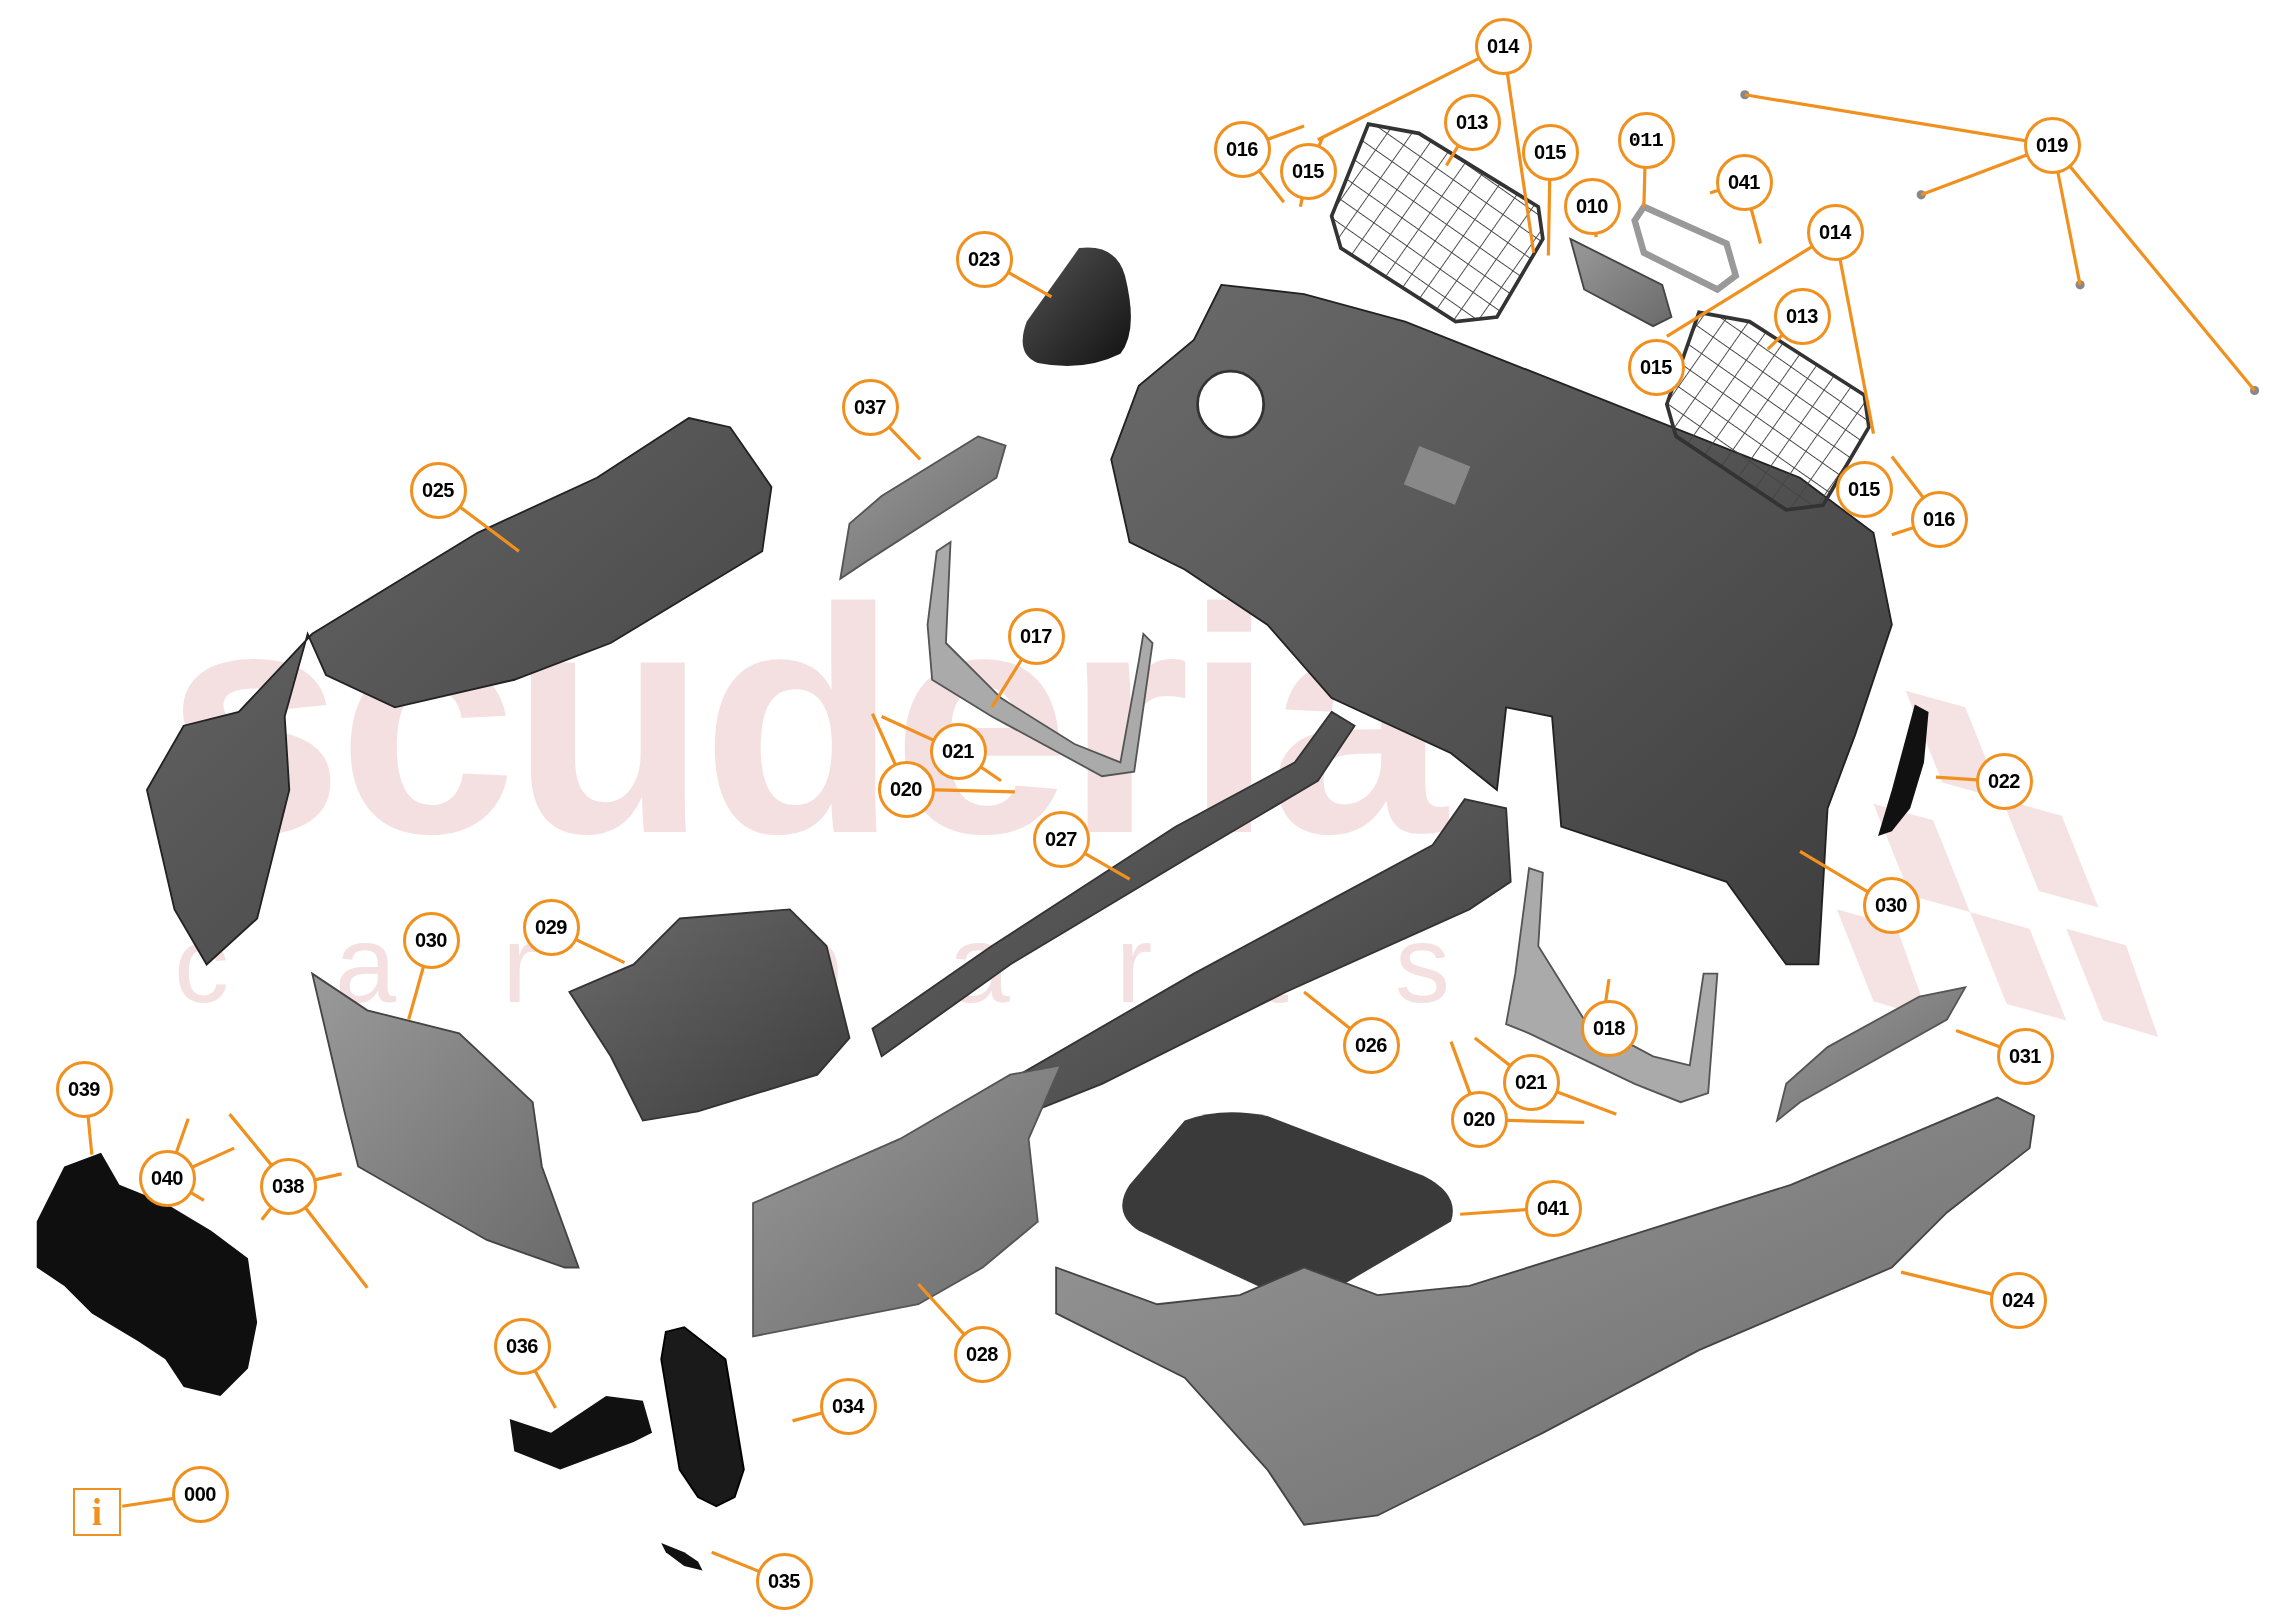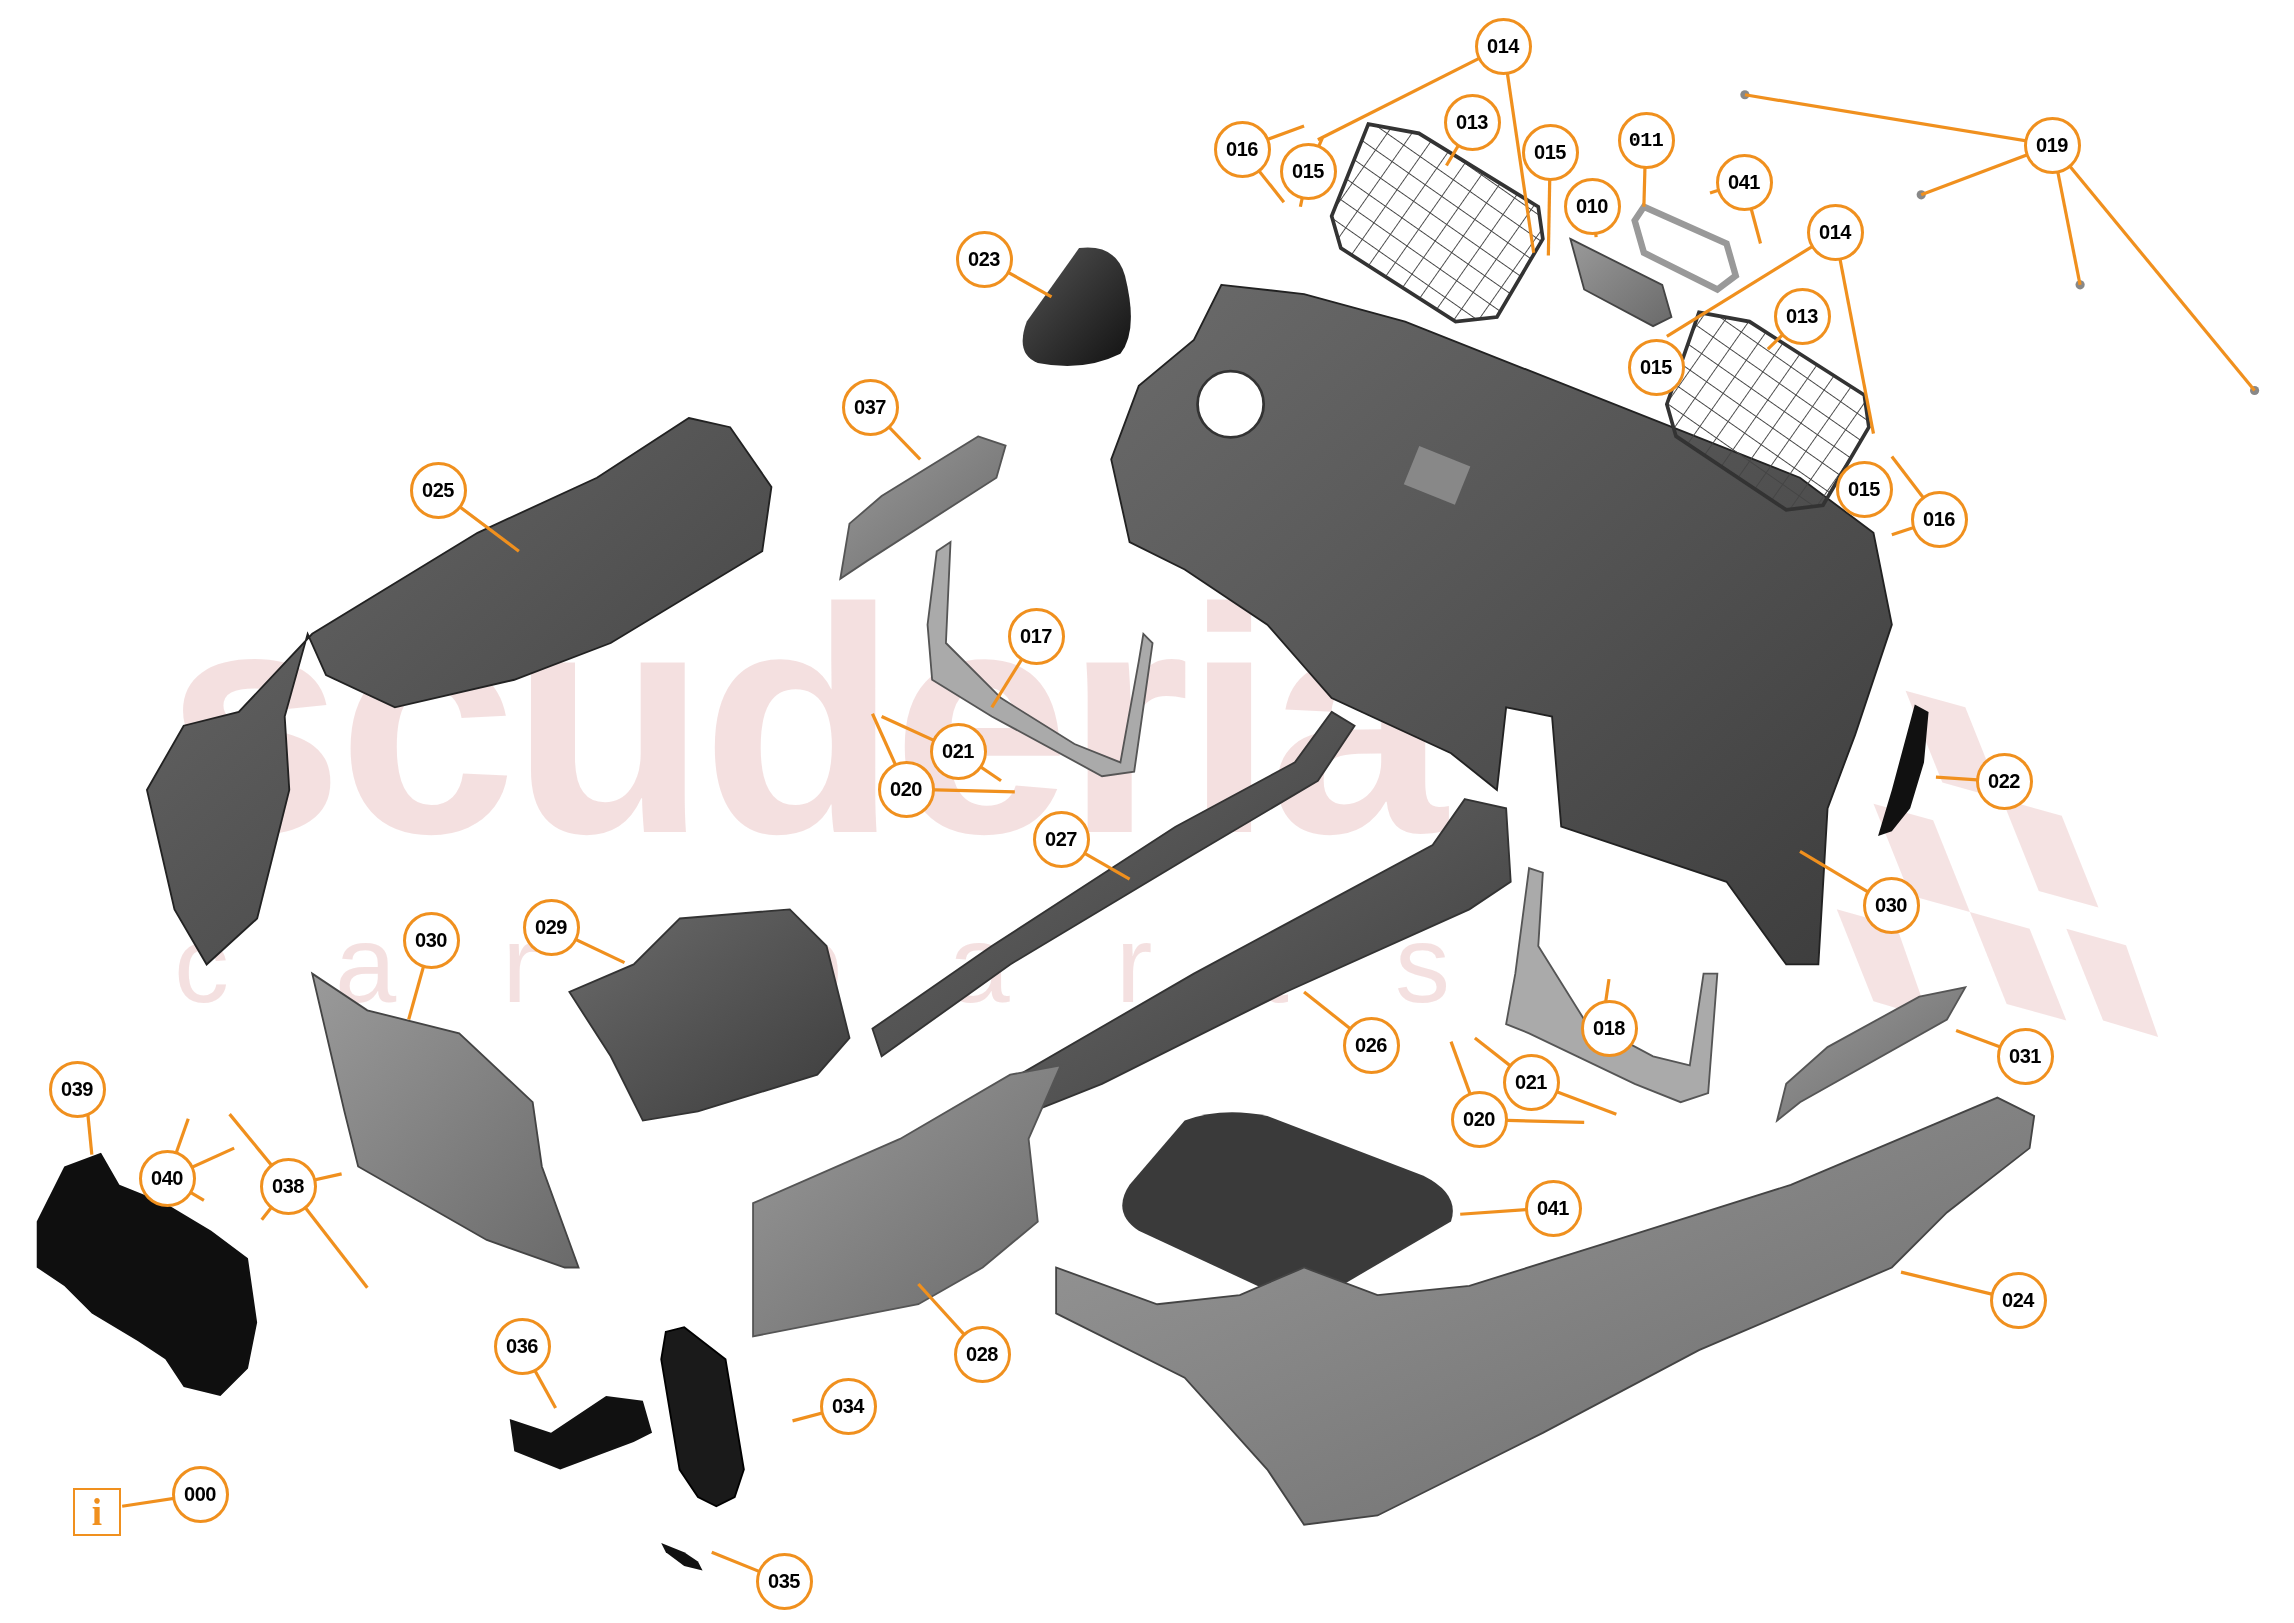--- a/index.html
+++ b/index.html
@@ -202,21 +202,21 @@
       <div class="callout" style="left: 2004px; top: 781px;">022</div>
       <div class="callout" style="left: 1891px; top: 905px;">030</div>
       <div class="callout" style="left: 1061px; top: 839px;">027</div>
       <div class="callout" style="left: 1609px; top: 1028px;">018</div>
       <div class="callout" style="left: 1531px; top: 1082px;">021</div>
       <div class="callout" style="left: 1479px; top: 1119px;">020</div>
       <div class="callout" style="left: 1371px; top: 1045px;">026</div>
       <div class="callout" style="left: 2025px; top: 1056px;">031</div>
       <div class="callout" style="left: 431px; top: 940px;">030</div>
       <div class="callout" style="left: 551px; top: 927px;">029</div>
-      <div class="callout" style="left: 77px; top: 1089px;">039</div>
+      <div class="callout" style="left: 84px; top: 1089px;">039</div>
       <div class="callout" style="left: 167px; top: 1178px;">040</div>
       <div class="callout" style="left: 288px; top: 1186px;">038</div>
       <div class="callout" style="left: 1553px; top: 1208px;">041</div>
       <div class="callout" style="left: 2018px; top: 1300px;">024</div>
       <div class="callout" style="left: 982px; top: 1354px;">028</div>
       <div class="callout" style="left: 522px; top: 1346px;">036</div>
       <div class="callout" style="left: 848px; top: 1406px;">034</div>
       <div class="callout" style="left: 200px; top: 1494px;">000</div>
       <div class="callout" style="left: 784px; top: 1581px;">035</div>
     </div>

